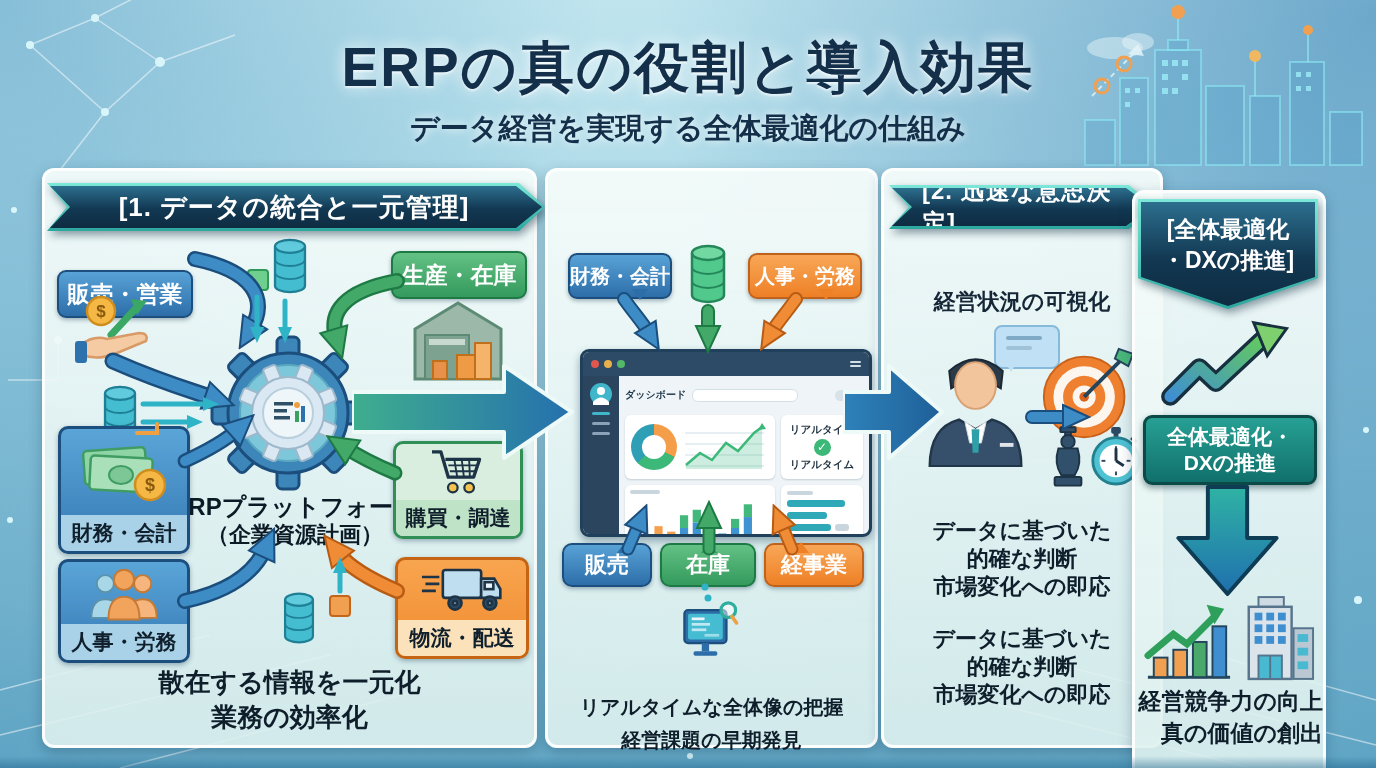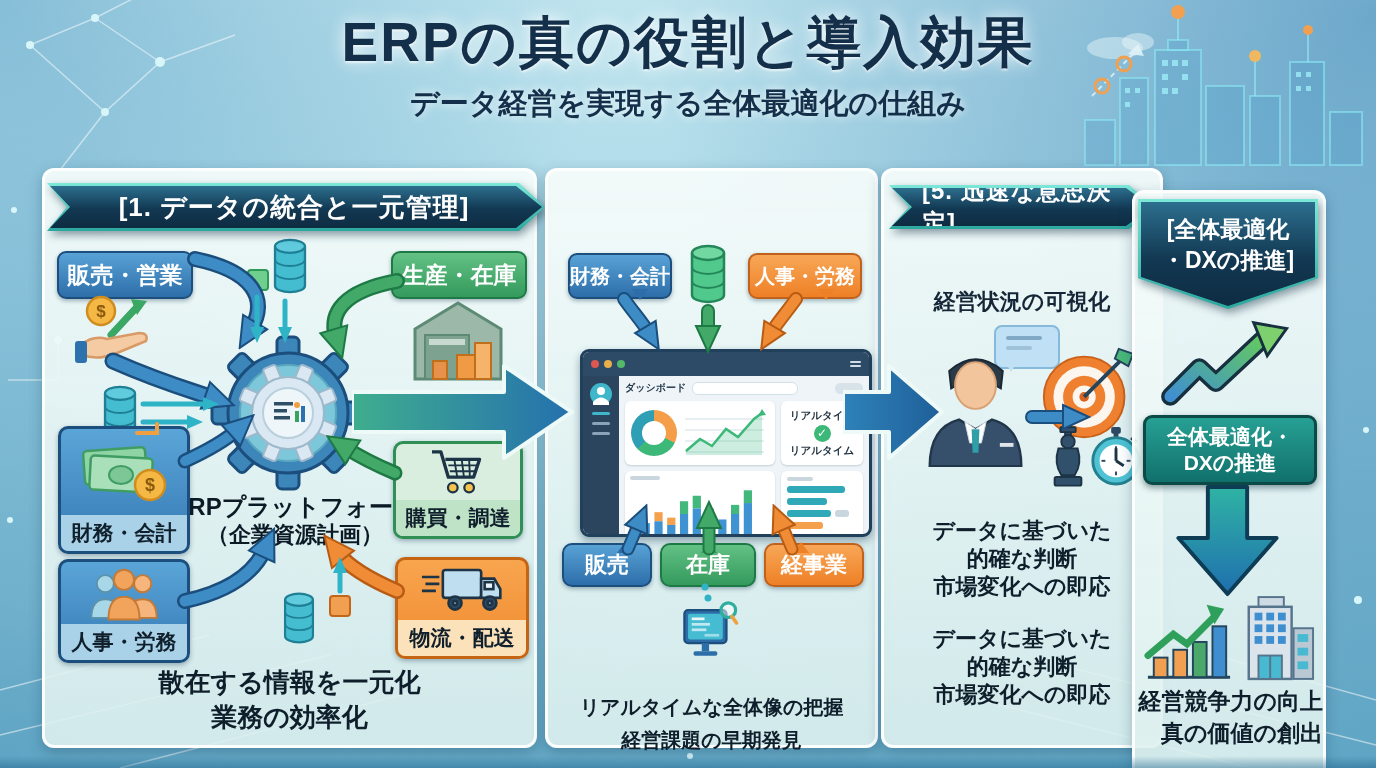--- a/index.html
+++ b/index.html
@@ -6,21 +6,21 @@
   body{font-family:"Liberation Sans","DejaVu Sans",sans-serif;}
   .stage{position:relative;width:1376px;height:768px;overflow:hidden;
     background:linear-gradient(180deg,#bfe4ee 0%,#abd9e7 35%,#97cdde 65%,#85c2d6 100%);}
   .stage::before{content:"";position:absolute;inset:0;pointer-events:none;
     background:radial-gradient(circle at 0% 0%,rgba(44,130,180,.38),transparent 38%),
                radial-gradient(circle at 100% 2%,rgba(28,108,168,.5),transparent 46%),
                radial-gradient(circle at 50% 118%,rgba(36,118,168,.42),transparent 55%),
                radial-gradient(circle at 0% 100%,rgba(36,118,168,.4),transparent 40%),
                radial-gradient(circle at 100% 100%,rgba(36,118,168,.4),transparent 40%);}
   .abs{position:absolute;}
-  .titlebox{position:absolute;left:0;top:6px;width:100%;text-align:center;z-index:4;}
+  .titlebox{position:absolute;left:0;top:31px;width:100%;text-align:center;z-index:4;}
   .title{font-size:55px;font-weight:800;color:#132f4a;letter-spacing:2px;
     text-shadow:0 0 16px rgba(255,255,255,.95),0 2px 2px rgba(255,255,255,.6);}
   .subtitle{margin-top:4px;font-size:29px;font-weight:800;color:#132f4a;
     text-shadow:0 0 10px rgba(255,255,255,.9);}
   .panel{position:absolute;border:3px solid rgba(255,255,255,.92);border-radius:12px;
     background:linear-gradient(180deg,rgba(246,252,250,.93),rgba(221,240,238,.9));
     box-shadow:0 5px 14px rgba(15,60,85,.3);z-index:2;}
   .chev,.pent{position:absolute;z-index:5;filter:drop-shadow(2px 4px 4px rgba(8,38,58,.45));}
   .chev .bo{position:absolute;inset:0;background:linear-gradient(180deg,#7de8d8,#2aa79e);
     clip-path:polygon(0 0,calc(100% - 26px) 0,100% 50%,calc(100% - 26px) 100%,0 100%,20px 50%);}
@@ -28,21 +28,21 @@
     background:linear-gradient(180deg,#2c6f8e 0%,#123852 55%,#0e2c42 100%);color:#fff;font-weight:800;
     clip-path:polygon(0 0,calc(100% - 26px) 0,100% 50%,calc(100% - 26px) 100%,0 100%,20px 50%);
     padding:0 34px 0 30px;letter-spacing:1px;}
   .pent .bo{position:absolute;inset:0;background:linear-gradient(180deg,#7de8d8,#2aa79e);
     clip-path:polygon(0 0,100% 0,100% 72%,50% 100%,0 72%);}
   .pent .bi{position:absolute;inset:3px;display:flex;flex-direction:column;align-items:center;justify-content:flex-start;
     background:linear-gradient(180deg,#2c6f8e 0%,#123852 55%,#0e2c42 100%);color:#fff;font-weight:800;
     clip-path:polygon(0 0,100% 0,100% 72%,50% 100%,0 72%);padding-top:12px;line-height:31px;}
   .pill{position:absolute;display:flex;align-items:center;justify-content:center;color:#fff;
     font-weight:800;border-radius:9px;box-shadow:0 2px 4px rgba(15,50,75,.35);}
-  .pill.blue{background:linear-gradient(180deg,#58a2d6,#2d6ea9);border:2px solid #1c4e7e;}
+  .pill.blue{background:linear-gradient(180deg,#58a2d6,#2d6ea9);border:2px solid #1c4e7e;margin-top:19px;}
   .pill.green{background:linear-gradient(180deg,#63c184,#349a5d);border:2px solid #1e7a45;}
   .tail-down::after{content:"";position:absolute;bottom:-11px;left:62%;
     border:8px solid transparent;border-top:11px solid var(--tc);}
   .tail-up::before{content:"";position:absolute;top:-11px;left:var(--tx,45%);
     border:8px solid transparent;border-bottom:11px solid var(--tc);}
   .mod{position:absolute;border-radius:10px;overflow:hidden;display:flex;flex-direction:column;
     box-shadow:0 2px 5px rgba(15,50,75,.35);}
   .mod .ic{flex:1;display:flex;align-items:center;justify-content:center;}
   .mod .lb{height:36px;display:flex;align-items:center;justify-content:center;font-weight:800;
     color:#101f2c;font-size:21px;}
@@ -59,21 +59,21 @@
     background:#eef4f7;box-shadow:0 4px 8px rgba(15,50,75,.4);}
   .dbar{height:24px;background:#2d4a66;display:flex;align-items:center;padding:0 8px;gap:5px;}
   .dot{width:8px;height:8px;border-radius:50%;}
   .dburger{margin-left:auto;display:flex;flex-direction:column;gap:2px;}
   .dburger i{display:block;width:11px;height:2px;background:#cfe0ea;border-radius:1px;}
   .dbody{display:flex;height:calc(100% - 24px);}
   .dside{width:36px;background:#2b455f;display:flex;flex-direction:column;align-items:center;
     padding-top:7px;gap:7px;}
   .dside i{display:block;width:18px;height:3px;border-radius:2px;background:#8aa3b8;}
   .dside i.t{background:#3fb6c9;}
-  .dmain{flex:1;display:flex;flex-direction:column;gap:6px;padding:5px 6px;text-align:right;}
+  .dmain{flex:1;display:flex;flex-direction:column;gap:13px;padding:12px 6px;text-align:right;}
   .dhead{display:flex;align-items:center;gap:6px;}
   .dtitle{font-size:10px;font-weight:800;color:#21374a;}
   .dsearch{width:104px;height:11px;background:#fff;border:1px solid #d4e0e7;border-radius:6px;}
   .dpill{width:28px;height:11px;background:#d7e2e9;border-radius:6px;margin-left:auto;}
   .dgrid{flex:1;display:grid;grid-template-columns:1fr 82px;grid-template-rows:64px 1fr;gap:6px;}
   .dcard{background:#fff;border-radius:6px;box-shadow:0 1px 2px rgba(30,60,80,.2);}
   .donut{width:46px;height:46px;border-radius:50%;
     background:conic-gradient(#f59e49 0 32%,#3cb878 32% 63%,#2f9fb5 63% 100%);position:relative;}
   .donut::after{content:"";position:absolute;inset:11px;border-radius:50%;background:#fff;}
   .rt{font-size:10.5px;font-weight:800;color:#1d2f3e;}
@@ -501,21 +501,21 @@
         <path d="M244,378 L233,352" stroke="#f08c35" stroke-width="9" marker-end="url(#p2mo)"></path>
       </g>
       <circle cx="157" cy="416" r="3.5" fill="#2fb3c7"></circle>
       <circle cx="160" cy="427" r="3.5" fill="#2fb3c7"></circle>
     </svg>
   </div>
 
   <div class="panel" style="left:881px;top:168px;width:276px;height:574px;">
     <div class="chev" style="left:5px;top:14px;width:266px;height:44px;">
       <div class="bo"></div>
-      <div class="bi" style="font-size:24px;">[5. 迅速な意思決定]</div>
+      <div class="bi" style="font-size:24px;">[2. 迅速な意思決定]</div>
     </div>
 
     <div class="ftext" style="left:0;top:116px;width:100%;font-size:22px;color:#152737;">経営状況の可視化</div>
 
     <div class="abs" style="left:110px;top:154px;width:62px;height:40px;background:#bfe0f5;border:2px solid #86b9da;border-radius:8px;">
       <div style="position:absolute;left:10px;top:9px;width:36px;height:4px;background:#7fa9c4;border-radius:2px;"></div>
       <div style="position:absolute;left:10px;top:19px;width:26px;height:4px;background:#9fc2d8;border-radius:2px;"></div>
       <div style="position:absolute;left:8px;bottom:-12px;border:7px solid transparent;border-top:12px solid #bfe0f5;"></div>
     </div>
 

